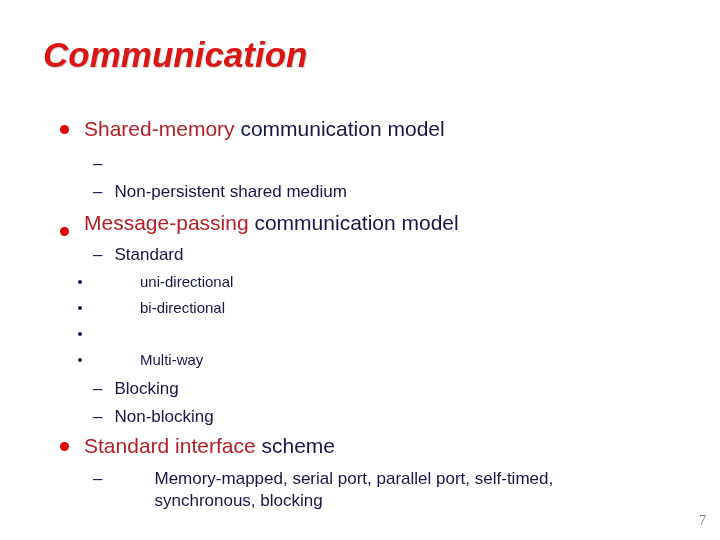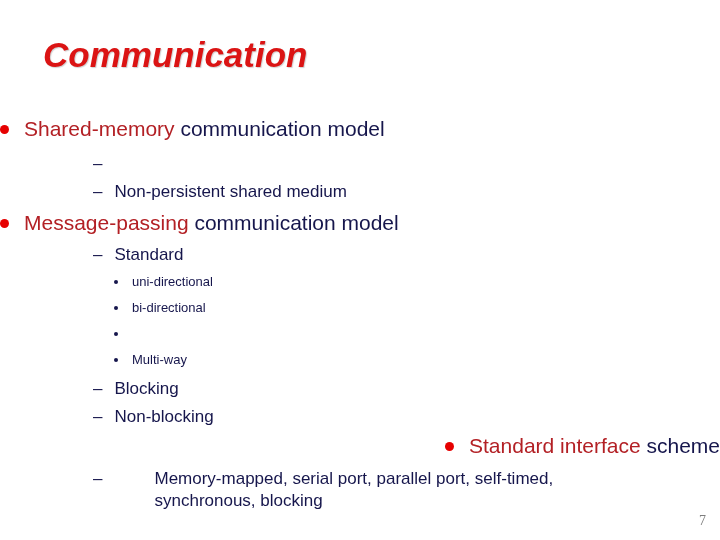--- a/index.html
+++ b/index.html
@@ -25,20 +25,21 @@
     line-height: 38px;
     font-weight: bold;
     font-style: italic;
     color: var(--title-red, #db1414);
     text-shadow: 1px 1px 1px rgba(150,150,150,0.45);
   }
   
   .row-l1 {
     display: flex;
     align-items: flex-start;
+    padding-left: 60px;
     font-size: 21px;
     line-height: 26px;
     height: 26px;
     color: var(--body-navy, #16164c);
   }
   .dot-l1 {
     flex: none;
     width: 9px;
     height: 9px;
     border-radius: 50%;
@@ -58,47 +59,48 @@
   .row-l2 .dash {
     flex: none;
     margin-right: 12px;
   }
   .h28 { height: 28px; }
   .h26 { height: 26px; line-height: 26px; }
   
   .row-l3 {
     display: flex;
     align-items: flex-start;
-    padding-left: 114px;
-    font-size: 13px;
+    padding-left: 78px;
+    font-size: 15px;
     line-height: 26px;
     height: 26px;
     color: var(--body-navy, #16164c);
+    gap: 44px;
   }
   .dot-l3 {
     flex: none;
     width: 4px;
     height: 4px;
     border-radius: 50%;
     background: var(--body-navy, #16164c);
     margin: 11px 14px 0 0;
   }
   .wrap-text {
     max-width: 500px;
     line-height: 22px;
     margin-left: 40px;
   }
   .last-sub { line-height: 22px; padding-top: 3px; }
   .mt-b1 { margin-top: 42px; }
   .mt-sub1 { margin-top: 8px; }
-  .mt-b2 { margin-top: 4px; }
+  .mt-b2 { margin-top: 4px; align-items: flex-end; }
   .mt-channel { margin-top: 6px; }
   .mt-l3 { margin-top: 1px; }
   .mt-blocking { margin-top: 2px; }
-  .mt-b3 { margin-top: 2px; justify-content: flex-end; }
+  .mt-b3 { margin-top: 2px; }
   .mt-lastsub { margin-top: 6px; }
   .page-number {
     position: absolute;
     right: 14px;
     bottom: 11px;
     font-family: "Liberation Serif", serif;
     font-size: 14px;
     color: var(--page-gray, #7d7d7d);
   }
 </style>

